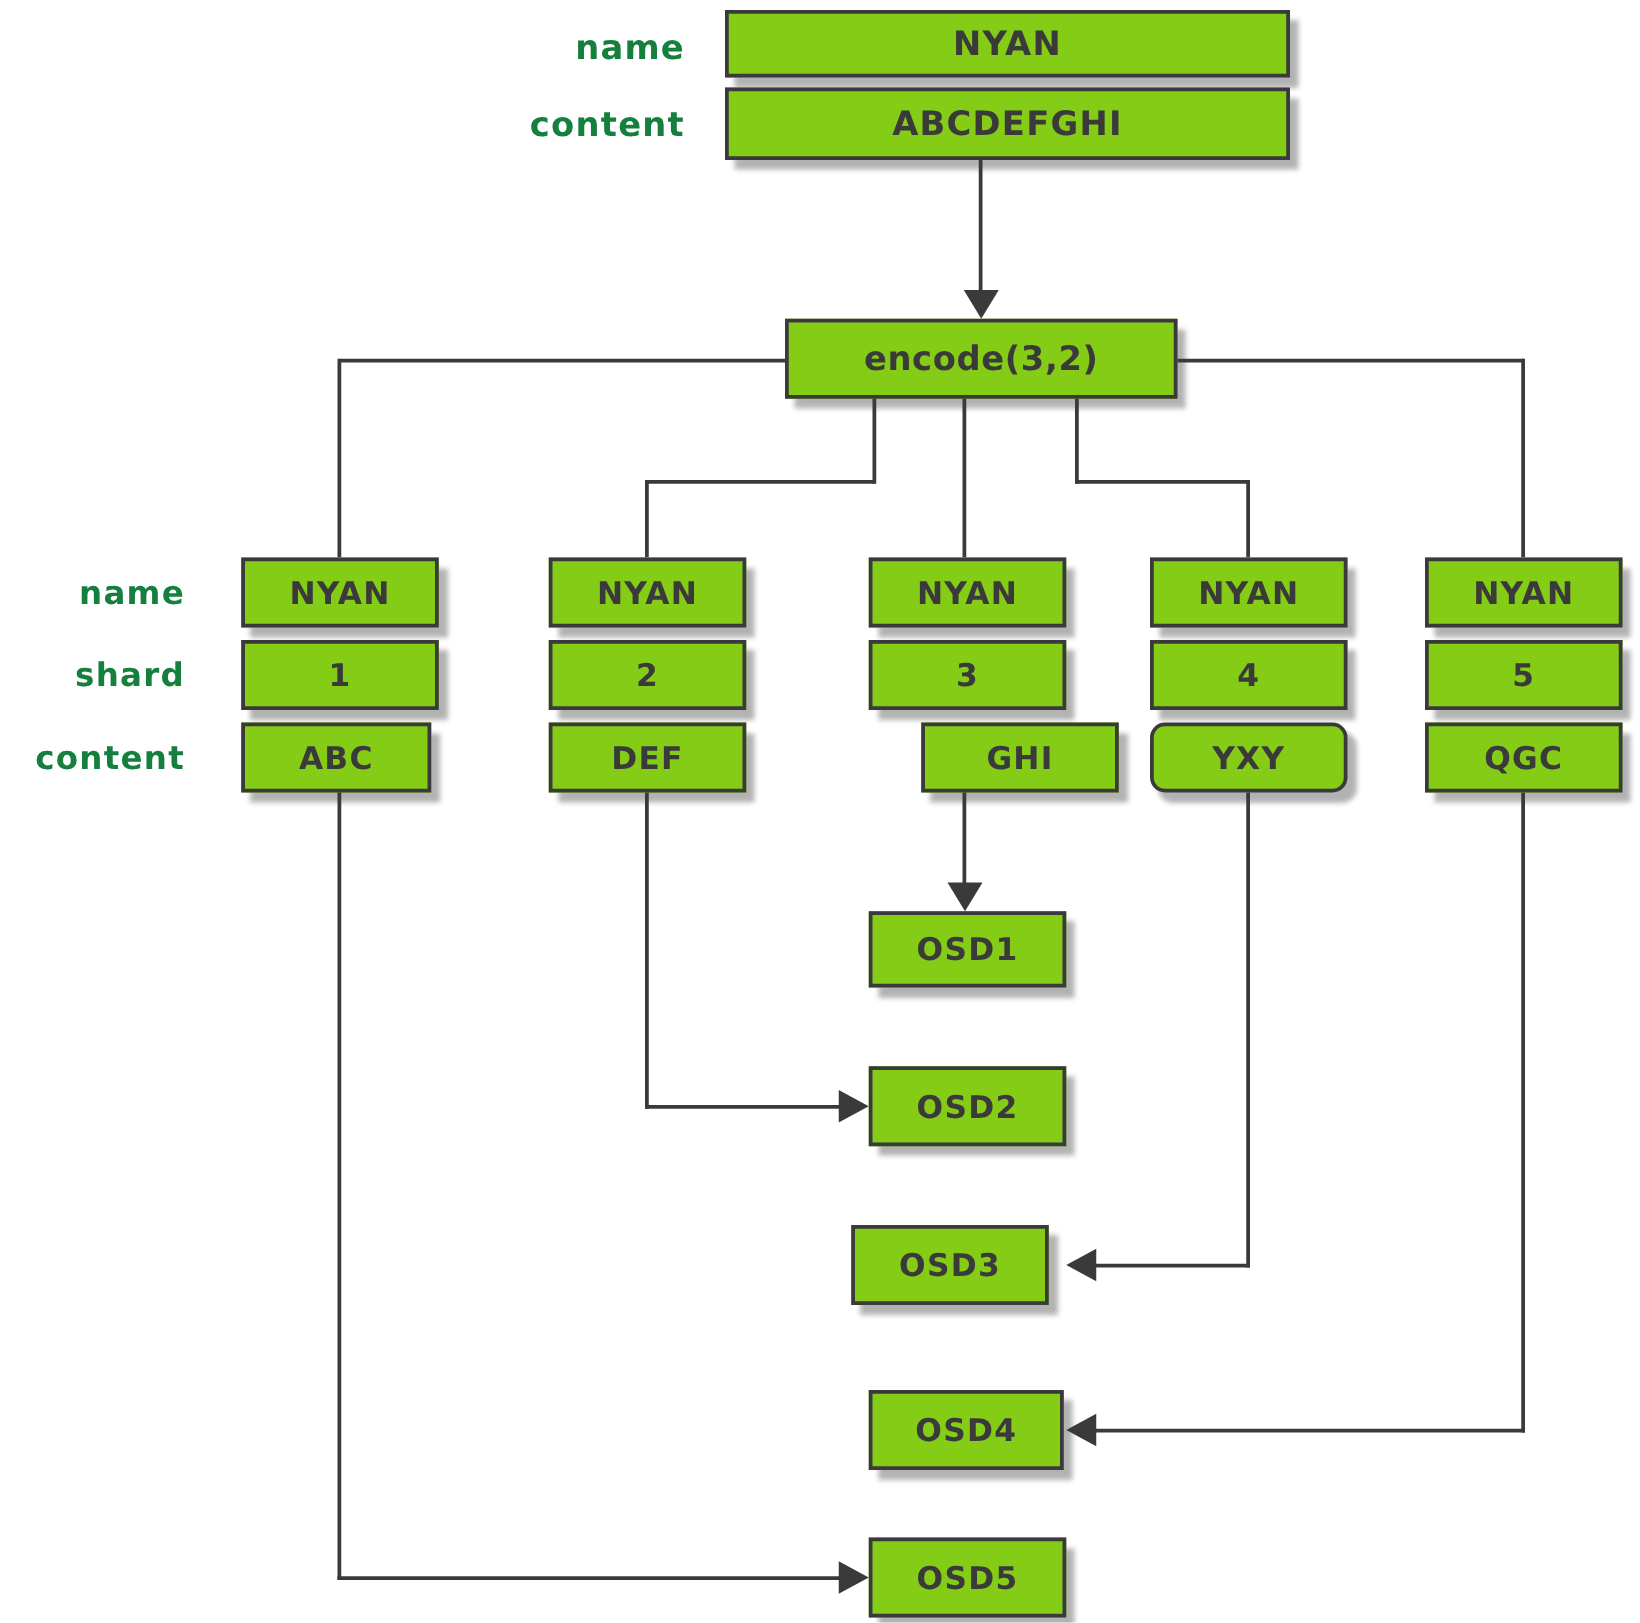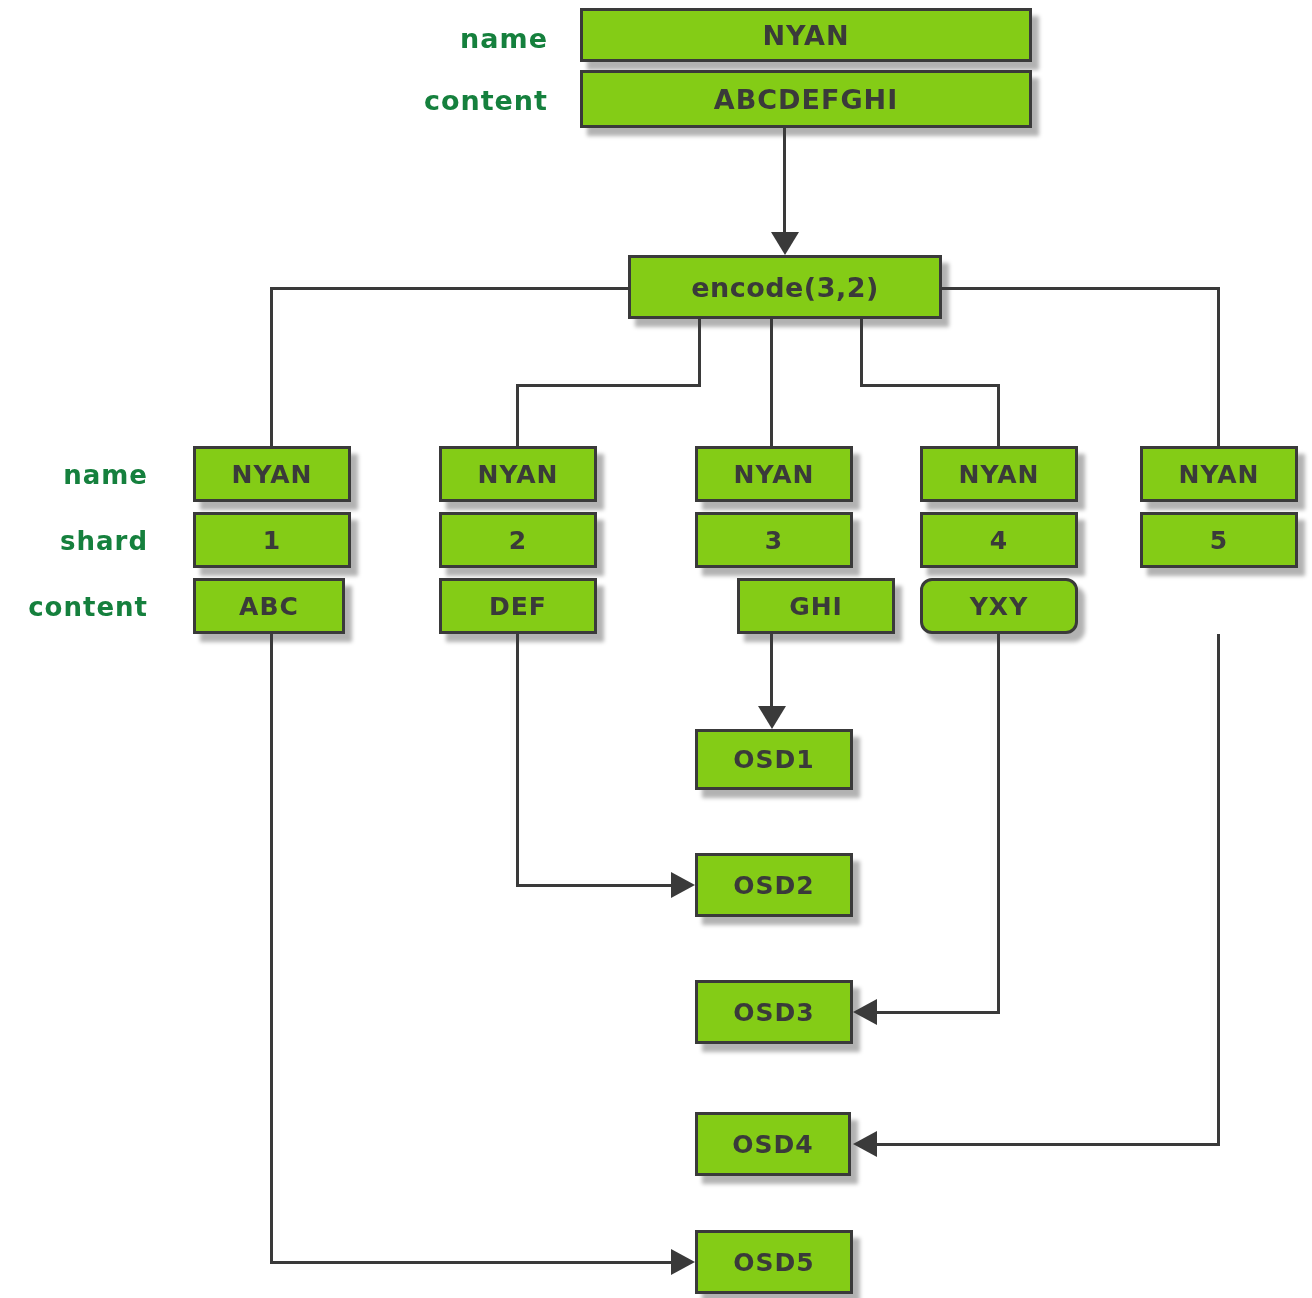--- a/index.html
+++ b/index.html
@@ -79,24 +79,25 @@
   <div class="box f25" style="left:695px;top:446px;width:158px;height:56px;">NYAN</div>
   <div class="box f25" style="left:695px;top:512px;width:158px;height:56px;">3</div>
   <div class="box f25" style="left:695px;top:578px;width:158px;height:56px;margin-left:42px;">GHI</div>
 
   <div class="box f25" style="left:920px;top:446px;width:158px;height:56px;">NYAN</div>
   <div class="box f25" style="left:920px;top:512px;width:158px;height:56px;">4</div>
   <div class="box f25" style="left:920px;top:578px;width:158px;height:56px;border-radius:12px;">YXY</div>
 
   <div class="box f25" style="left:1140px;top:446px;width:158px;height:56px;">NYAN</div>
   <div class="box f25" style="left:1140px;top:512px;width:158px;height:56px;">5</div>
+  <div class="box f25" style="left:1140px;top:578px;width:158px;height:56px;">QGC</div>
 
   <div class="box f25" style="left:695px;top:729px;width:158px;height:61px;">OSD1</div>
   <div class="box f25" style="left:695px;top:853px;width:158px;height:64px;">OSD2</div>
-  <div class="box f25" style="left:695px;top:980px;width:158px;height:64px;">OSD3</div>
+  <div class="box f25" style="left:681px;top:980px;width:158px;height:64px;">OSD3</div>
   <div class="box f25" style="left:695px;top:1112px;width:156px;height:64px;">OSD4</div>
   <div class="box f25" style="left:695px;top:1230px;width:158px;height:64px;">OSD5</div>
 
   <div class="vl" style="left:770px;top:634px;height:73px;"></div>
   <div class="ah-down" style="left:758px;top:706px;"></div>
 
   <div class="vl" style="left:516px;top:634px;height:253px;"></div>
   <div class="hl" style="left:516px;top:884px;width:156px;"></div>
   <div class="ah-right" style="left:671px;top:872px;"></div>
 

